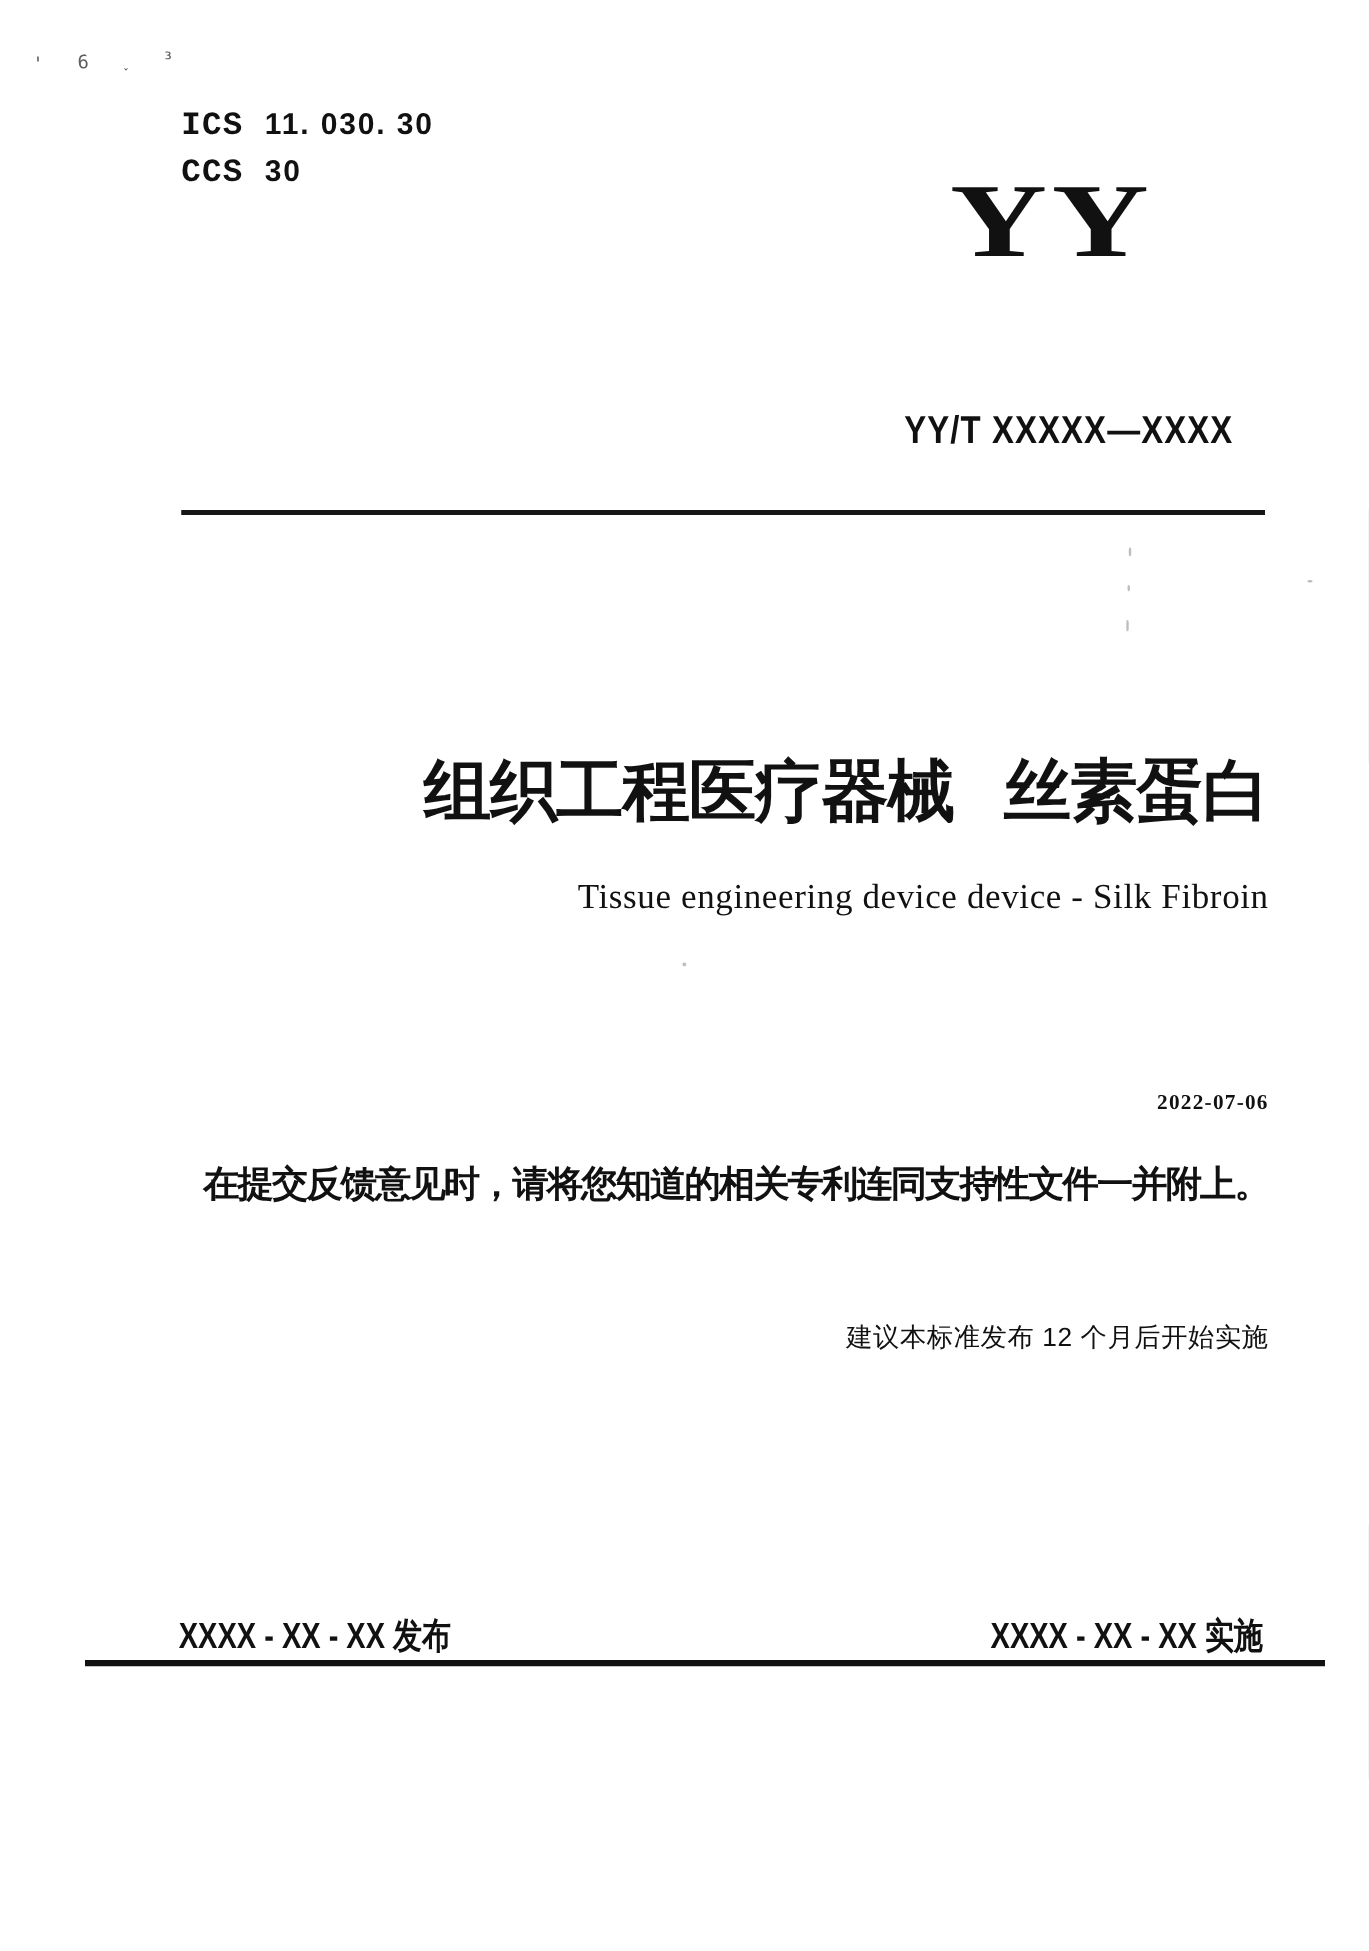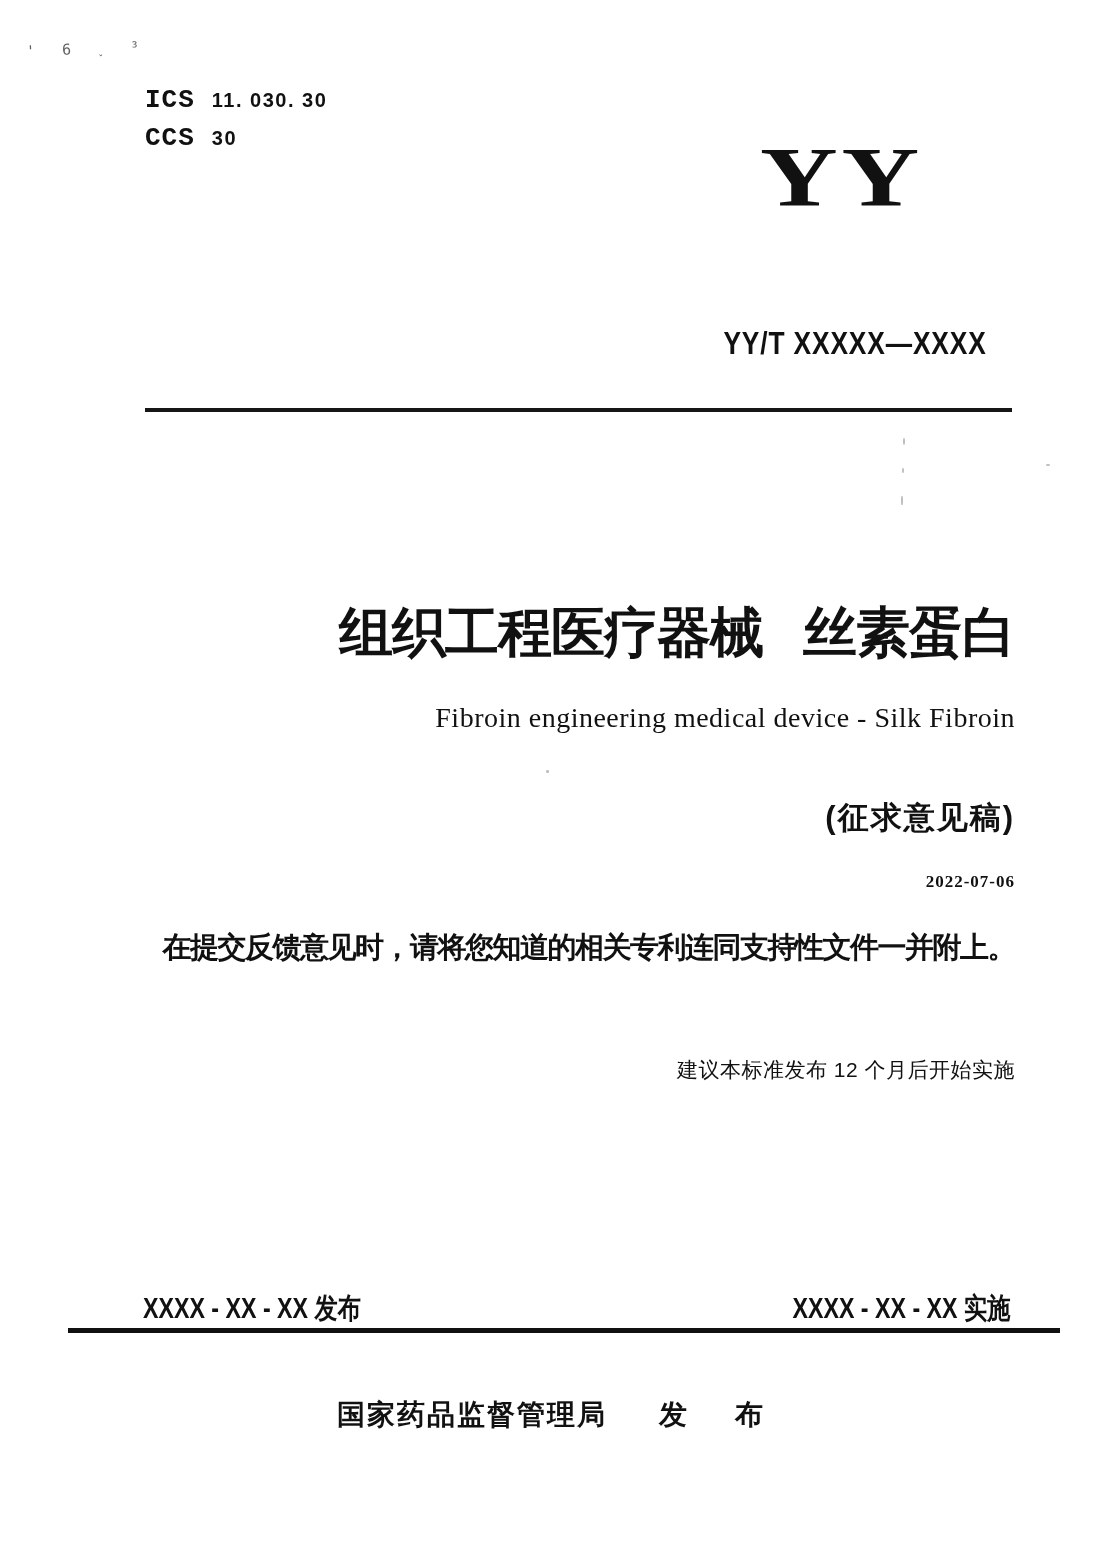--- a/index.html
+++ b/index.html
@@ -34,21 +34,21 @@
     line-height: 1.45;
     white-space: nowrap;
   }
   .ics-line .label {
     font-family: Liberation Mono, monospace;
     font-weight: bold;
     font-size: 26px;
     letter-spacing: 1px;
   }
   .ics-line .value {
-    font-size: 20px;
+    font-size: 24px;
     font-weight: 600;
     letter-spacing: 1.5px;
     margin-left: 17px;
   }
 
   .yy-logo {
     position: absolute;
     left: 760px; top: 136px;
     font-family: "Liberation Serif", "DejaVu Serif", serif;
     font-weight: bold;
@@ -204,33 +204,29 @@
   <div class="rule-top"></div>
 
   <span class="speck s1"></span>
   <span class="speck s2"></span>
   <span class="speck s3"></span>
   <span class="speck s4"></span>
   <span class="speck s5"></span>
 
   <h1 class="centered title-cn">组织工程医疗器械 丝素蛋白</h1>
 
-  <div class="centered title-en">Fibroin engineering medical device - Silk Fibroin</div>
-
-  <div class="centered draft-note">(征求意见稿)</div>
+  <div class="centered title-en">Tissue engineering device device - Silk Fibroin</div>
+
 
   <div class="centered draft-date">2022-07-06</div>
 
   <div class="centered patent-notice">在提交反馈意见时，请将您知道的相关专利连同支持性文件一并附上。</div>
 
   <div class="centered impl-note">建议本标准发布 12 个月后开始实施</div>
 
   <div class="release-date">XXXX - XX - XX 发布</div>
 
   <div class="implement-date">XXXX - XX - XX 实施</div>
 
   <div class="rule-bottom"></div>
 
-  <div class="publisher-line">
-    <span>国家药品监督管理局</span><span class="pub-label">发 布</span>
-  </div>
 
 </div>
 
 </body></html>

